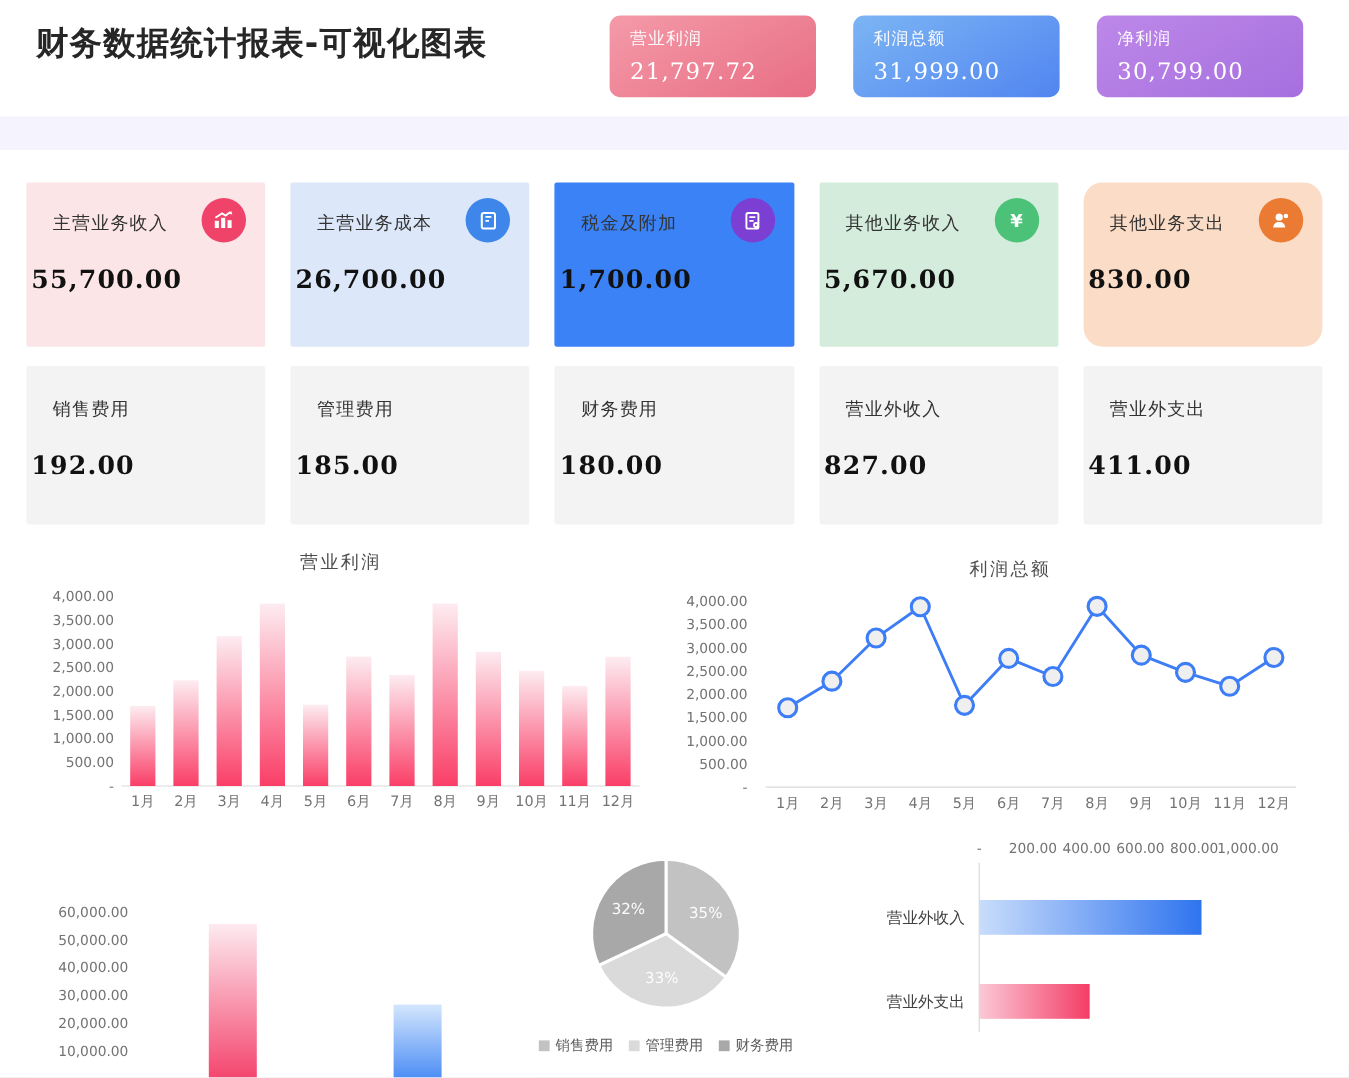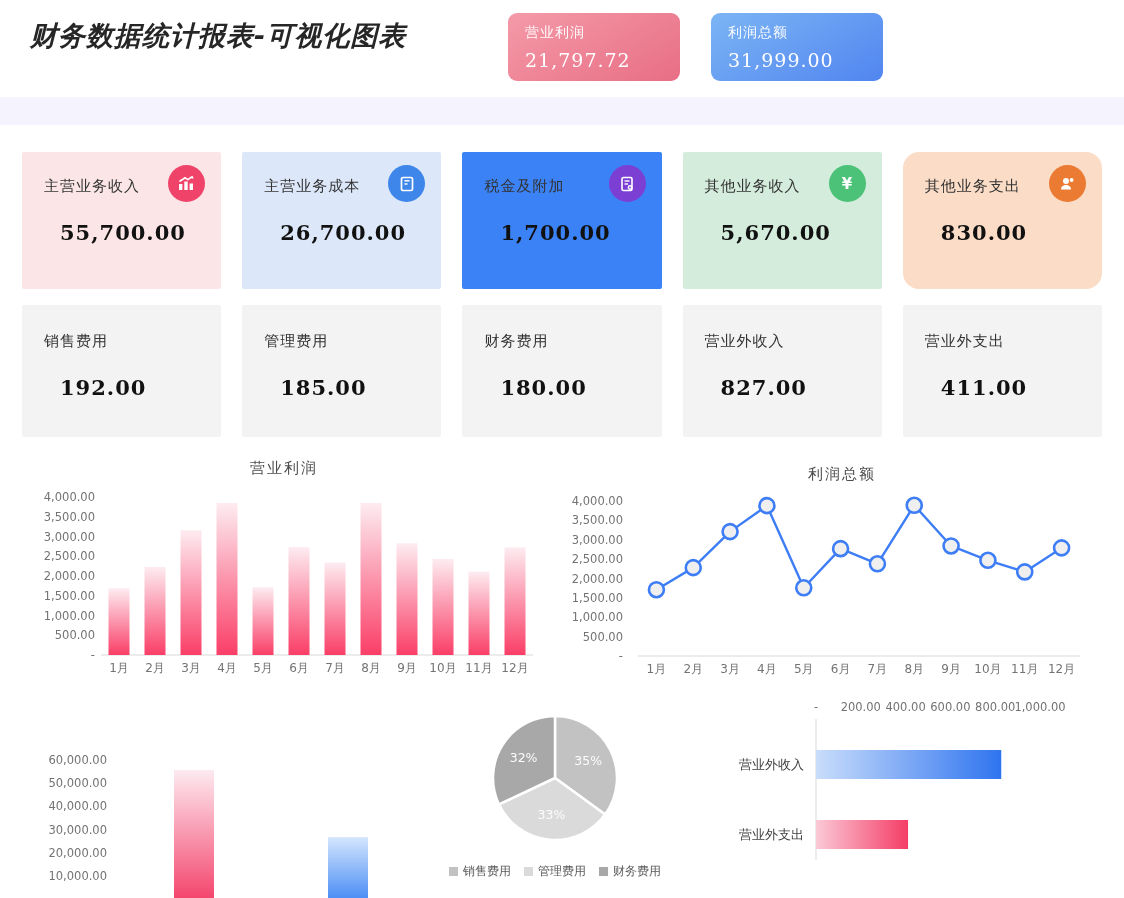--- a/index.html
+++ b/index.html
@@ -8,21 +8,20 @@
   .page {
     position:relative; width:1124px; height:898px; background:#ffffff;
     overflow:hidden; margin:0 auto;
   }
   
   .header { position:absolute; left:0; top:0; width:100%; height:97px; background:#ffffff; }
   .title-block { position:absolute; left:30px; top:18px; }
   .main-title {
     font-size:27px; font-weight:700; color:#262626; letter-spacing:1px;
     font-family:"DejaVu Sans","Liberation Sans",sans-serif;
-    font-style:italic;
   }
   .sub-title {
     margin-top:9px; font-family:"DejaVu Sans Mono","Liberation Mono",monospace;
     font-size:12.5px; font-weight:700; color:#2b2b2b; letter-spacing:0.5px;
   }
   .kpi-row { position:absolute; left:508px; top:13px; display:flex; gap:31px; }
   .kpi-card {
     width:172px; height:68px; border-radius:9px; padding:11px 17px; color:#fff;
   }
   .kpi-label { font-size:14px; opacity:0.96; letter-spacing:1px; }
@@ -34,21 +33,21 @@
   
   .cards-row {
     position:absolute; left:22px; width:1080px; display:grid;
     grid-template-columns:repeat(5,1fr); gap:21px;
   }
   .cards-row.row1 { top:152px; height:137px; }
   .cards-row.row2 { top:305px; height:132px; }
   .stat-card { position:relative; border-radius:2px; }
   .stat-card .label { position:absolute; left:22px; top:25px; font-size:15px; color:#333; letter-spacing:1px; }
   .stat-card .value {
-    position:absolute; left:38px; top:68px; font-size:21px; font-weight:700; color:#111;
+    position:absolute; left:4px; top:68px; font-size:21px; font-weight:700; color:#111;
     font-family:"DejaVu Serif","Liberation Serif",serif; letter-spacing:1px;
   }
   .stat-card .icon-circle {
     position:absolute; right:16px; top:13px; width:37px; height:37px; border-radius:50%;
     display:flex; align-items:center; justify-content:center; color:#fff;
   }
   .row2 .stat-card { background:#f3f3f3; }
   .row2 .stat-card .label { top:27px; }
   .row2 .stat-card .value { top:70px; }
   
@@ -78,20 +77,24 @@
       <div class="main-title">财务数据统计报表-可视化图表</div>
     </div>
     <div class="kpi-row">
       <div class="kpi-card" style="background: linear-gradient(150deg, rgb(244, 154, 168), rgb(232, 110, 133));">
         <div class="kpi-label">营业利润</div>
         <div class="kpi-value">21,797.72</div>
       </div>
       <div class="kpi-card" style="background: linear-gradient(150deg, rgb(124, 181, 244), rgb(81, 133, 240));">
         <div class="kpi-label">利润总额</div>
         <div class="kpi-value">31,999.00</div>
+      </div>
+      <div class="kpi-card" style="background: linear-gradient(150deg, rgb(189, 136, 233), rgb(166, 111, 222));">
+        <div class="kpi-label">净利润</div>
+        <div class="kpi-value">30,799.00</div>
       </div>
     </div>
   </div>
   <div class="band"></div>
 
   <div class="cards-row row1">
     <div class="stat-card" style="background: rgb(251, 229, 231);">
       <div class="label">主营业务收入</div>
       <div class="icon-circle" style="background: rgb(240, 67, 106);">
         <svg width="19" height="19" viewBox="0 0 19 19">

